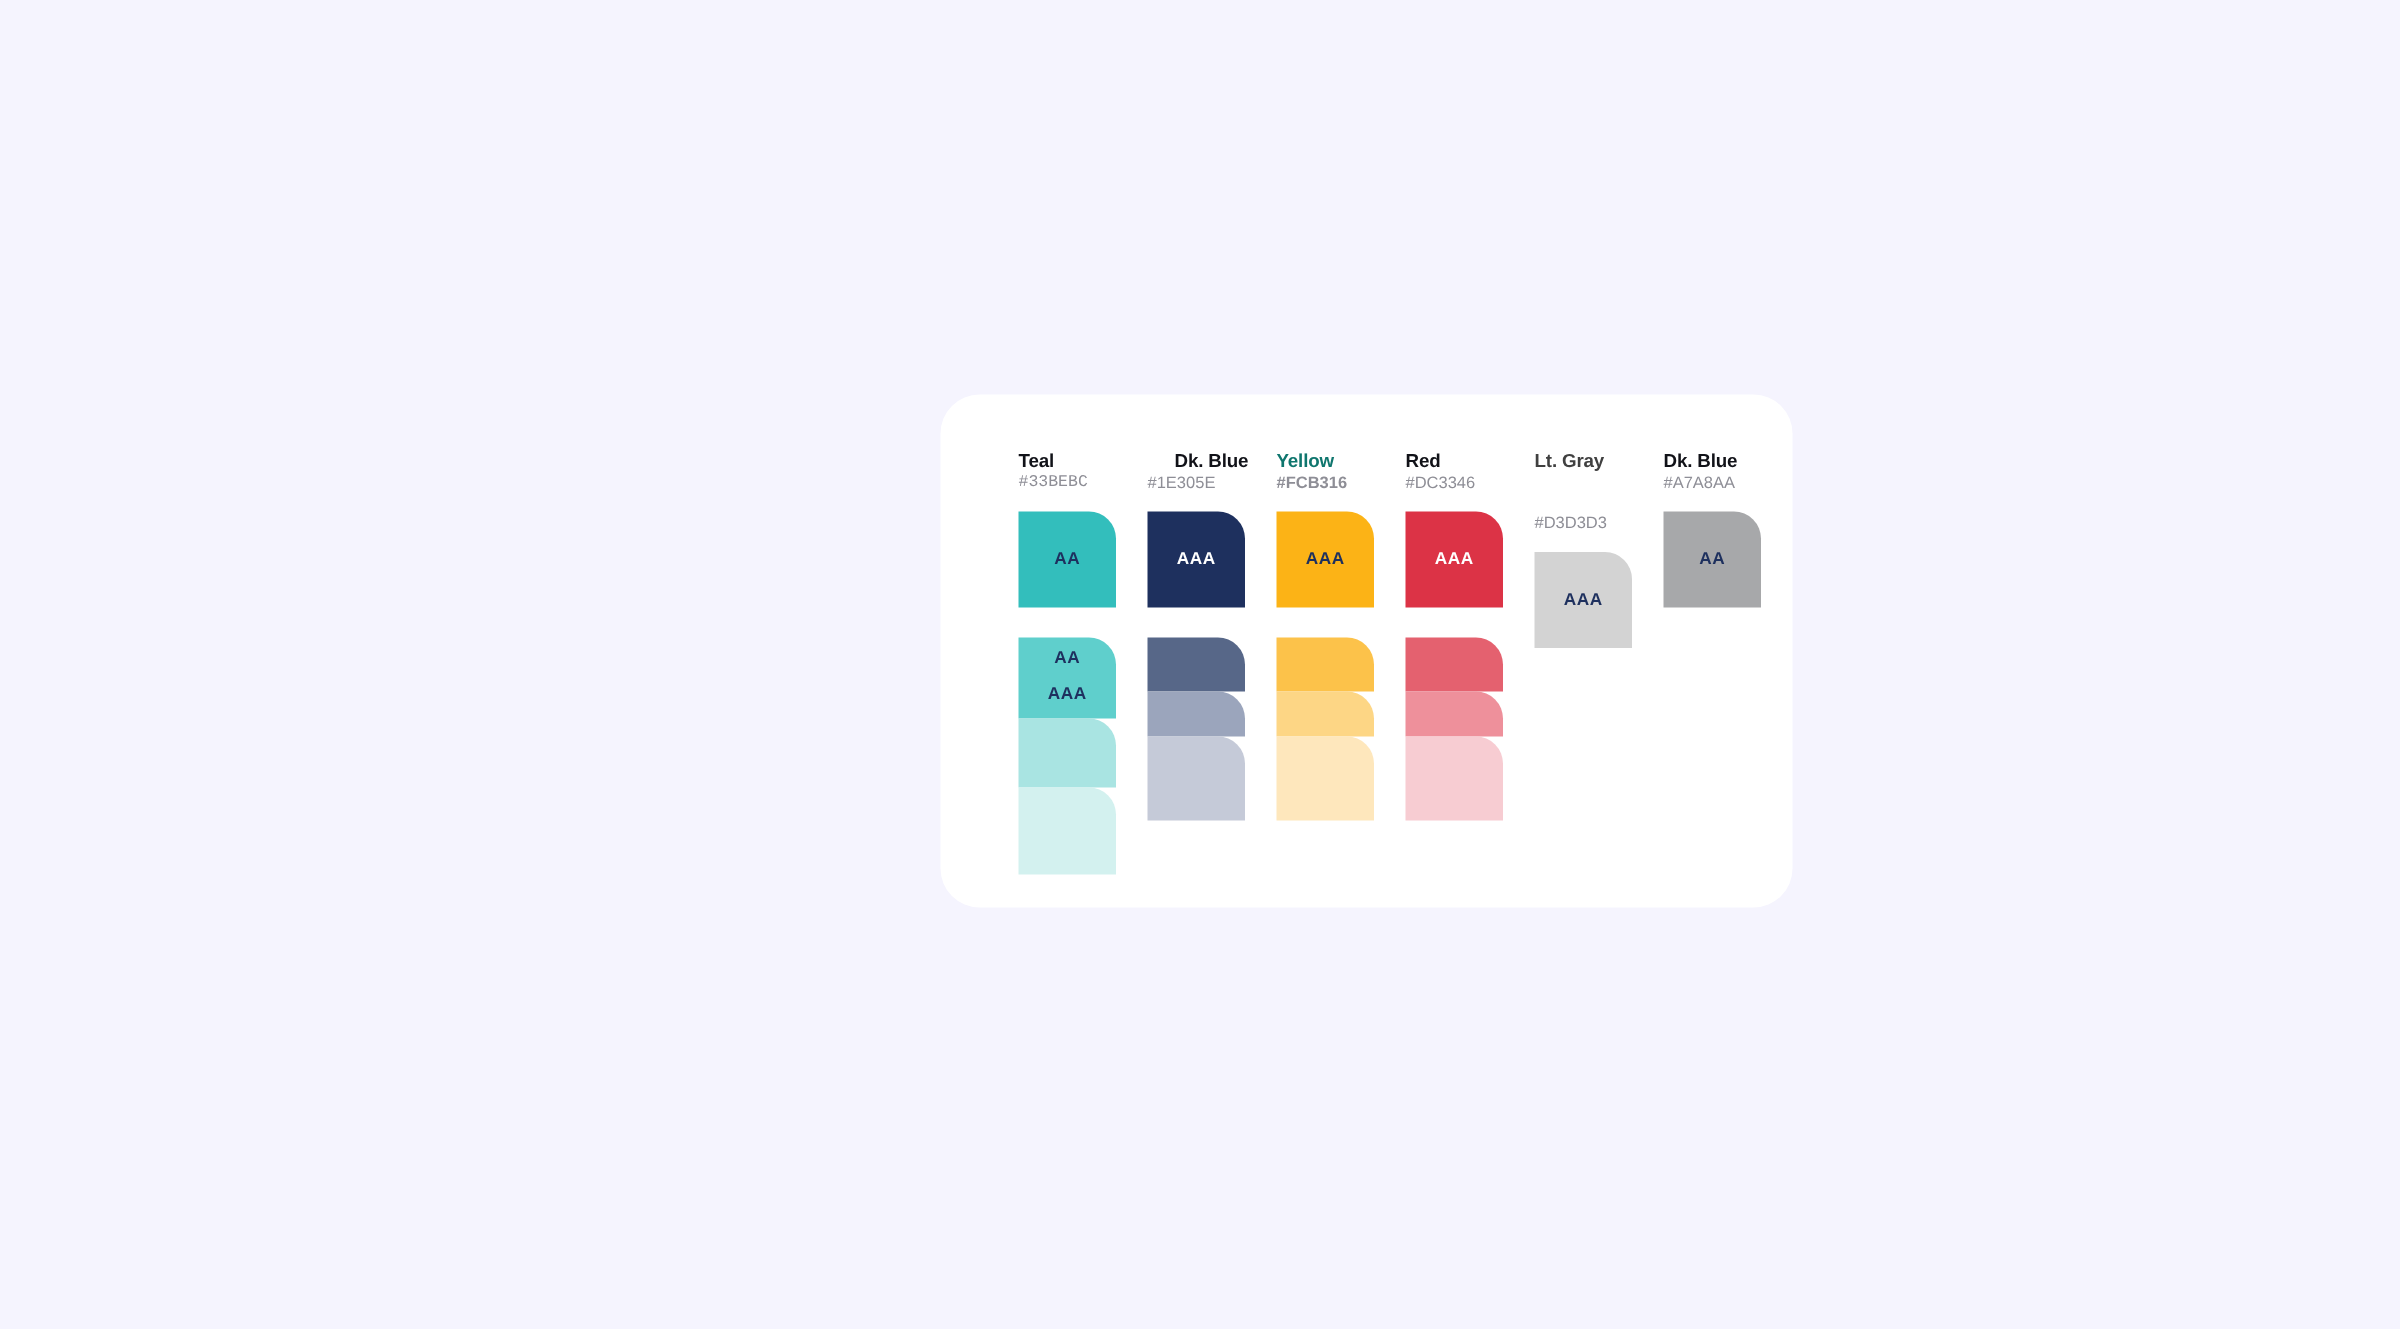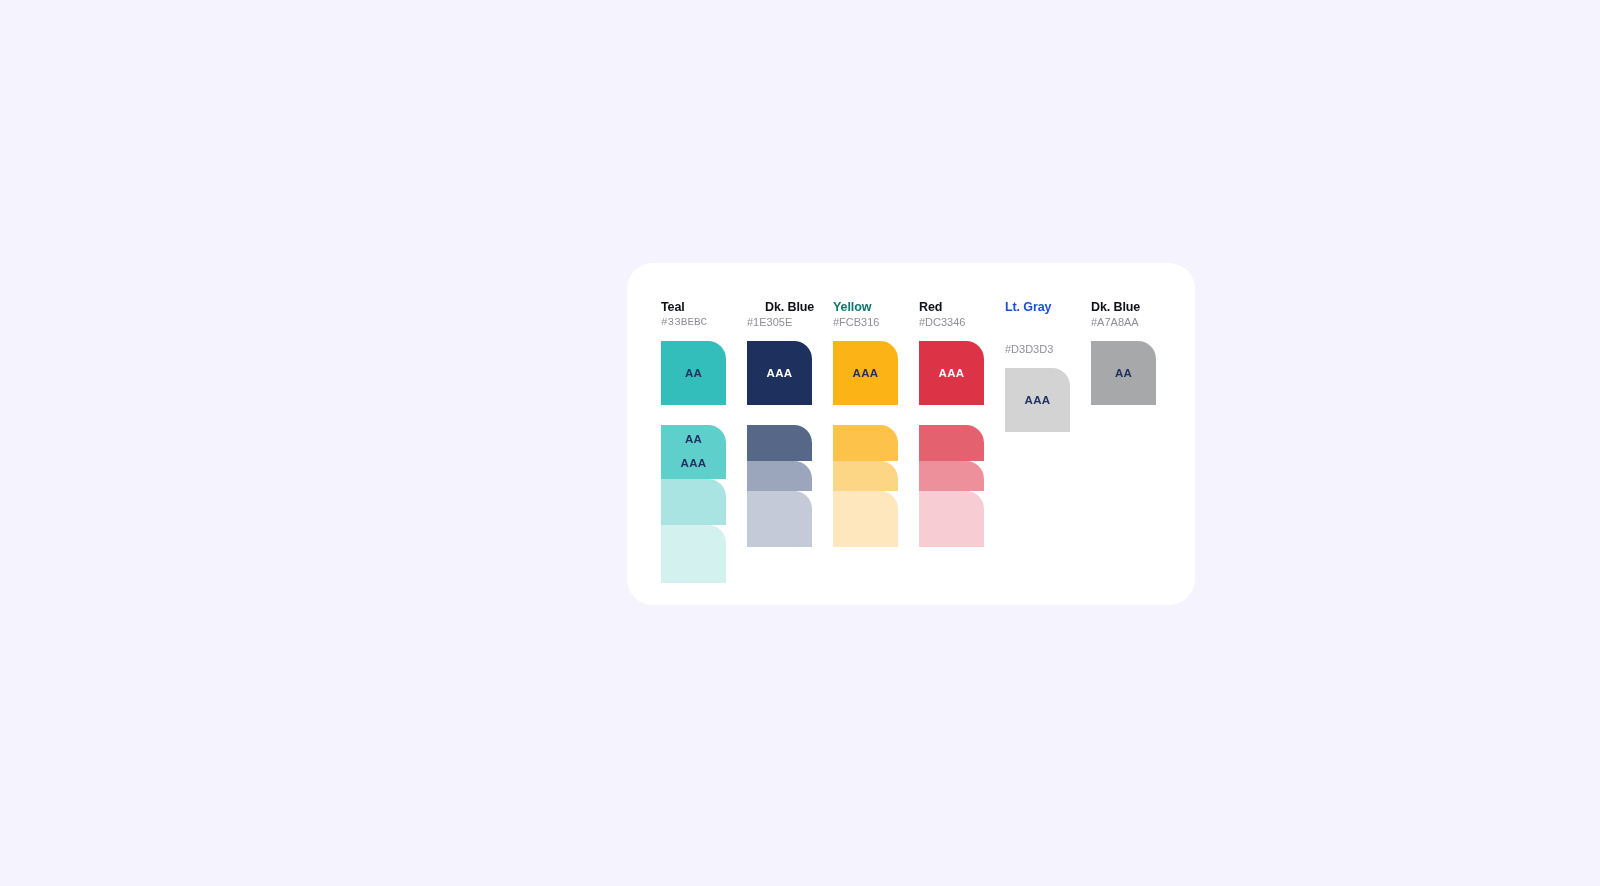--- a/index.html
+++ b/index.html
@@ -26,21 +26,21 @@
     left: 627px;
     top: 263px;
     width: 568px;
     height: 342px;
     background: #ffffff;
     border-radius: 26px;
   }
 
   .columns {
     position: absolute;
-    left: 34px;
+    left: 52px;
     top: 37px;
     display: flex;
     flex-direction: row;
     align-items: flex-start;
   }
 
   .col {
     width: 65px;
     margin-right: 21px;
     position: relative;
@@ -140,21 +140,21 @@
             <span class="badge" style="color: rgb(255, 255, 255);">AAA</span>
           </div>
           <div class="tints">
             <div class="tint" style="background: rgb(87, 103, 136); height: 36px;"></div>
             <div class="tint" style="background: rgb(155, 165, 188); height: 30px;"></div>
             <div class="tint" style="background: rgb(197, 202, 216); height: 56px;"></div>
           </div>
         </div>
         <div class="col">
           <div class="col-name" style="color: #0f766e;">Yellow</div>
-          <div class="col-hex" style="color: rgb(142, 142, 150);">#FCB316</div>
+          <div class="col-hex" style="color: rgb(142, 142, 150); font-weight: bold;">#FCB316</div>
           <div class="swatch-main" style="background: rgb(252, 179, 22);">
             <span class="badge" style="color: rgb(30, 48, 94);">AAA</span>
           </div>
           <div class="tints">
             <div class="tint" style="background: rgb(252, 194, 74); height: 36px;"></div>
             <div class="tint" style="background: rgb(253, 214, 133); height: 30px;"></div>
             <div class="tint" style="background: rgb(254, 231, 188); height: 56px;"></div>
           </div>
         </div>
         <div class="col">
@@ -163,21 +163,21 @@
           <div class="swatch-main" style="background: rgb(220, 51, 70);">
             <span class="badge" style="color: rgb(255, 255, 255);">AAA</span>
           </div>
           <div class="tints">
             <div class="tint" style="background: rgb(228, 97, 111); height: 36px;"></div>
             <div class="tint" style="background: rgb(238, 144, 155); height: 30px;"></div>
             <div class="tint" style="background: rgb(247, 204, 210); height: 56px;"></div>
           </div>
         </div>
         <div class="col">
-          <div class="col-name" style="color: #1d4ed8;">Lt. Gray</div>
+          <div class="col-name" style="color: #404040;">Lt. Gray</div>
           <div class="col-hex" style="color: rgb(142, 142, 150); margin-top: 29px;">#D3D3D3</div>
           <div class="swatch-main" style="background: rgb(211, 211, 211);">
             <span class="badge" style="color: rgb(30, 48, 94);">AAA</span>
           </div>
         </div>
         <div class="col">
           <div class="col-name" style="color: rgb(17, 18, 24);">Dk. Blue</div>
           <div class="col-hex" style="color: rgb(142, 142, 150);">#A7A8AA</div>
           <div class="swatch-main" style="background: rgb(167, 168, 170);">
             <span class="badge" style="color: rgb(30, 48, 94);">AA</span>

